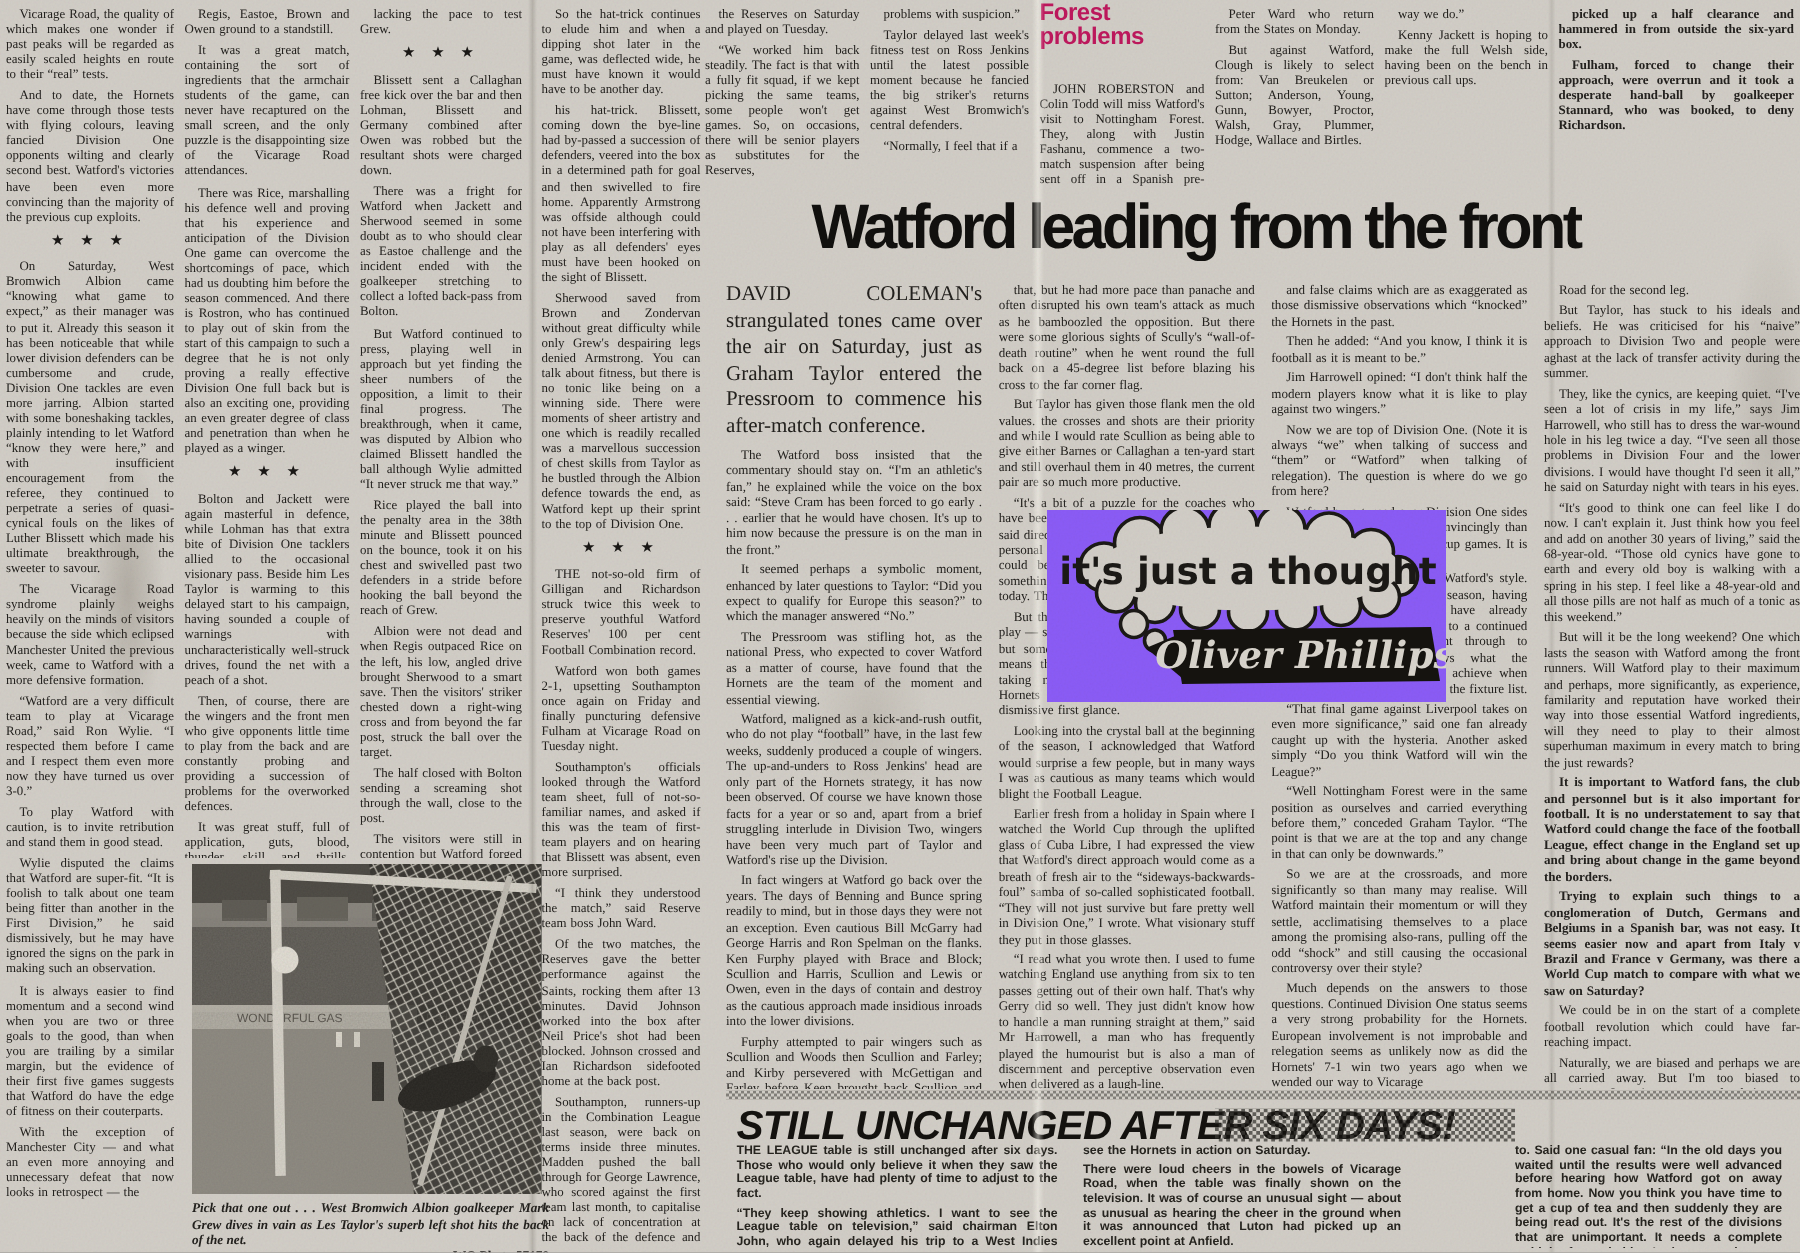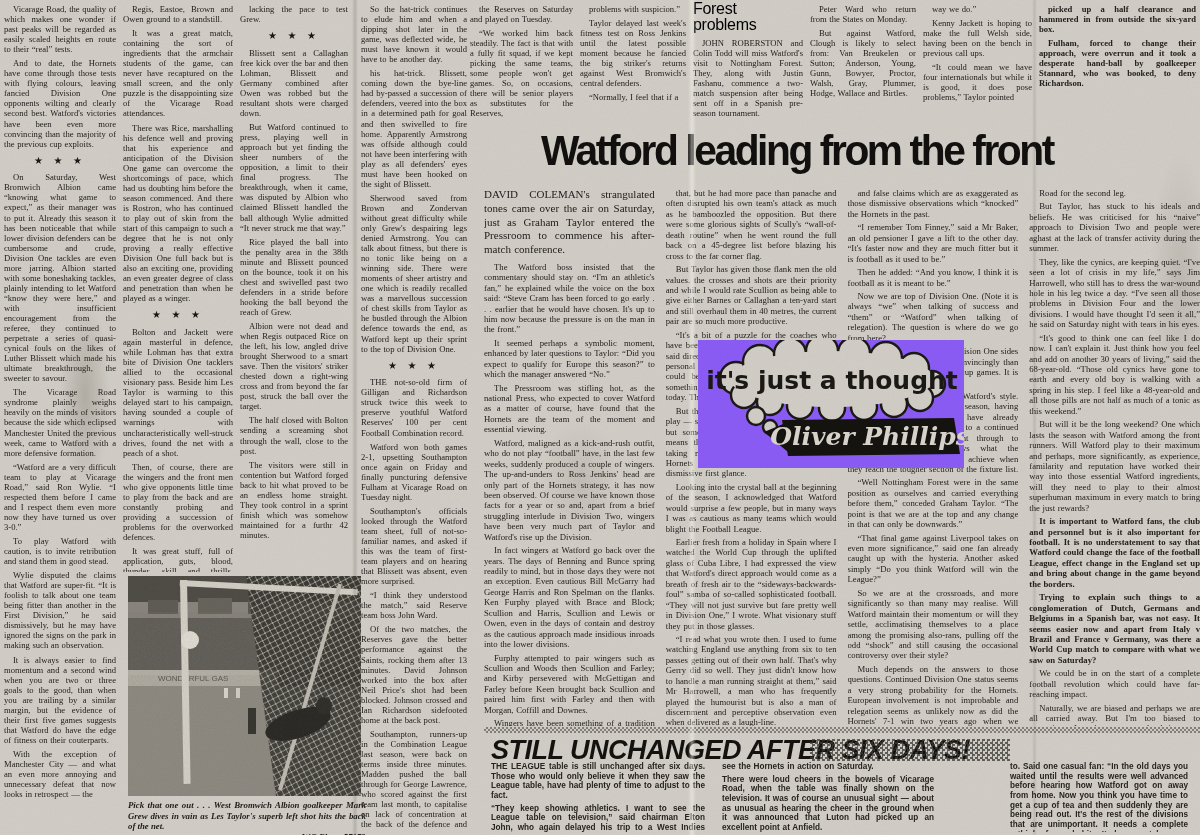--- a/index.html
+++ b/index.html
@@ -3,43 +3,43 @@
 <meta charset="utf-8">
 <style>
   html,body{margin:0;padding:0;background:#8f8d89;}
   .page{position:relative;width:1200px;height:835px;background:#d2cec7;overflow:hidden;
         font-family:"Liberation Serif",serif;color:#23211e;}
   
   .ncol{position:absolute;overflow:hidden;font-size:8.6px;line-height:1.17;text-align:justify;}
   .ncol .para{margin:0 0 4px;text-indent:9px;}
   .para{word-spacing:.5px;}
   .stars{text-align:center;font-size:10px;letter-spacing:4px;margin:6px 0;color:#191715;}
-  .subhead{font-family:"Liberation Sans",sans-serif;font-weight:normal;font-size:16px;
-           line-height:1;margin:0 0 5px;letter-spacing:-.3px;color:#000000;}
+  .subhead{font-family:"Liberation Sans",sans-serif;font-weight:bold;font-size:16px;
+           line-height:1;margin:0 0 21px;letter-spacing:-.3px;color:#be185d;}
   #colA{left:4px;top:4px;width:112px;height:827px;}
   #colB{left:123px;top:4px;width:110px;height:568px;}
   #colC{left:240px;top:4px;width:108px;height:568px;}
   #colD{left:361px;top:4px;width:106px;height:827px;}
   #colE{left:470px;top:4px;width:103px;height:120px;}
   #colF{left:580px;top:4px;width:106px;height:120px;}
   #colG{left:693px;top:1px;width:110px;height:123px;}
   #colH{left:810px;top:4px;width:106px;height:120px;}
   #colI{left:923px;top:4px;width:109px;height:120px;}
   #colJ{left:1039px;top:4px;width:157px;height:120px;font-weight:bold;}
   
   .main-headline{position:absolute;left:541px;top:127px;width:660px;height:56px;
     font-family:"Liberation Sans",sans-serif;font-weight:bold;font-size:42px;
     letter-spacing:-2.5px;color:#11100e;white-space:nowrap;
     transform:scaleX(.97);transform-origin:left top;}
   
   .main-article{position:absolute;left:484px;top:188px;width:716px;height:538px;
     display:flex;gap:11px;}
   .mcol{flex:1;overflow:hidden;font-size:8.7px;line-height:1.2;text-align:justify;}
   .mcol .para{margin:0 0 3px;text-indent:10px;}
-  .para.lead{font-size:11px;line-height:1.25;text-indent:0;margin-bottom:5px;}
+  .para.lead{font-size:14px;line-height:1.25;text-indent:0;margin-bottom:5px;}
   .para.bold{font-weight:bold;}
   
   .thought{position:absolute;left:698px;top:340px;width:266px;height:128px;background:#8b5cf6;}
   
   .photo{position:absolute;left:128px;top:576px;width:233px;height:220px;background:#777;}
   .photo svg{display:block;}
   .caption{position:absolute;left:128px;top:800px;width:238px;font-size:8.8px;line-height:1.2;
     font-style:italic;font-weight:bold;text-align:justify;}
   .caption .credit{display:block;text-align:right;font-style:normal;}
   
@@ -90,20 +90,21 @@
       <p class="para">There was Rice, marshalling his defence well and proving that his experience and anticipation of the Division One game can overcome the shortcomings of pace, which had us doubting him before the season commenced. And there is Rostron, who has continued to play out of skin from the start of this campaign to such a degree that he is not only proving a really effective Division One full back but is also an exciting one, providing an even greater degree of class and penetration than when he played as a winger.</p>
       <div class="stars">★ ★ ★</div>
       <p class="para">Bolton and Jackett were again masterful in defence, while Lohman has that extra bite of Division One tacklers allied to the occasional visionary pass. Beside him Les Taylor is warming to this delayed start to his campaign, having sounded a couple of warnings with uncharacteristically well-struck drives, found the net with a peach of a shot.</p>
       <p class="para">Then, of course, there are the wingers and the front men who give opponents little time to play from the back and are constantly probing and providing a succession of problems for the overworked defences.</p>
       <p class="para">It was great stuff, full of application, guts, blood, thunder, skill and thrills. Watford's fans left Vicarage Road on Saturday knowing that they could not realistically have asked for more.</p>
     </div>
   <div class="ncol" id="colC">
       <p class="para">lacking the pace to test Grew.</p>
       <div class="stars">★ ★ ★</div>
       <p class="para">Blissett sent a Callaghan free kick over the bar and then Lohman, Blissett and Germany combined after Owen was robbed but the resultant shots were charged down.</p>
+      <p class="para">There was a fright for Watford when Jackett and Sherwood seemed in some doubt as to who should clear as Eastoe challenge and the incident ended with the goalkeeper stretching to collect a lofted back-pass from Bolton.</p>
       <p class="para">But Watford continued to press, playing well in approach but yet finding the sheer numbers of the opposition, a limit to their final progress. The breakthrough, when it came, was disputed by Albion who claimed Blissett handled the ball although Wylie admitted “It never struck me that way.”</p>
       <p class="para">Rice played the ball into the penalty area in the 38th minute and Blissett pounced on the bounce, took it on his chest and swivelled past two defenders in a stride before hooking the ball beyond the reach of Grew.</p>
       <p class="para">Albion were not dead and when Regis outpaced Rice on the left, his low, angled drive brought Sherwood to a smart save. Then the visitors' striker chested down a right-wing cross and from beyond the far post, struck the ball over the target.</p>
       <p class="para">The half closed with Bolton sending a screaming shot through the wall, close to the post.</p>
       <p class="para">The visitors were still in contention but Watford forged back to hit what proved to be an endless home straight. They took control in a sprint finish which was somehow maintained for a furthr 42 minutes.</p>
     </div>
   <div class="ncol" id="colD">
       <p class="para">So the hat-trick continues to elude him and when a dipping shot later in the game, was deflected wide, he must have known it would have to be another day.</p>
       <p class="para">his hat-trick. Blissett, coming down the bye-line had by-passed a succession of defenders, veered into the box in a determined path for goal and then swivelled to fire home. Apparently Armstrong was offside although could not have been interfering with play as all defenders' eyes must have been hooked on the sight of Blissett.</p>
       <p class="para">Sherwood saved from Brown and Zondervan without great difficulty while only Grew's despairing legs denied Armstrong. You can talk about fitness, but there is no tonic like being on a winning side. There were moments of sheer artistry and one which is readily recalled was a marvellous succession of chest skills from Taylor as he bustled through the Albion defence towards the end, as Watford kept up their sprint to the top of Division One.</p>
@@ -129,21 +130,20 @@
       <div class="subhead">Forest problems</div>
       <p class="para">JOHN ROBERSTON and Colin Todd will miss Watford's visit to Nottingham Forest. They, along with Justin Fashanu, commence a two-match suspension after being sent off in a Spanish pre-season tournament.</p>
     </div>
   <div class="ncol" id="colH">
       <p class="para">Peter Ward who return from the States on Monday.</p>
       <p class="para">But against Watford, Clough is likely to select from: Van Breukelen or Sutton; Anderson, Young, Gunn, Bowyer, Proctor, Walsh, Gray, Plummer, Hodge, Wallace and Birtles.</p>
     </div>
   <div class="ncol" id="colI">
       <p class="para">way we do.”</p>
       <p class="para">Kenny Jackett is hoping to make the full Welsh side, having been on the bench in previous call ups.</p>
-      <p class="para">“It could mean we have four internationals but while it is good, it does pose problems,” Taylor pointed</p>
     </div>
   <div class="ncol" id="colJ">
       <p class="para">picked up a half clearance and hammered in from outside the six-yard box.</p>
       <p class="para">Fulham, forced to change their approach, were overrun and it took a desperate hand-ball by goalkeeper Stannard, who was booked, to deny Richardson.</p>
     </div>
 
   <div class="main-headline">Watford leading from the front</div>
 
   <div class="main-article">
     <div class="mcol">
@@ -160,27 +160,27 @@
         <p class="para">that, but he had more pace than panache and often disrupted his own team's attack as much as he bamboozled the opposition. But there were some glorious sights of Scully's “wall-of-death routine” when he went round the full back on a 45-degree list before blazing his cross to the far corner flag.</p>
         <p class="para">But Taylor has given those flank men the old values. the crosses and shots are their priority and while I would rate Scullion as being able to give either Barnes or Callaghan a ten-yard start and still overhaul them in 40 metres, the current pair are so much more productive.</p>
         <p class="para">“It's a bit of a puzzle for the coaches who have been working on this game for so long,” said director Jim Harrowell, expressing a purely personal view. “They didn't think their ideas could be bettered, but now they find that something from the past had value and is valid today. That must take a bit of swallowing.”</p>
         <p class="para">But the acknowledgement of Watford's wing play — so vital in last season's promotion cause but somehow overlooked by the experts — means that people are now looking up and taking notice and seeing more about the Hornets than they acknowledged in their dismissive first glance.</p>
         <p class="para">Looking into the crystal ball at the beginning of the season, I acknowledged that Watford would surprise a few people, but in many ways I was as cautious as many teams which would blight the Football League.</p>
         <p class="para">Earlier fresh from a holiday in Spain where I watched the World Cup through the uplifted glass of Cuba Libre, I had expressed the view that Watford's direct approach would come as a breath of fresh air to the “sideways-backwards-foul” samba of so-called sophisticated football. “They will not just survive but fare pretty well in Division One,” I wrote. What visionary stuff they put in those glasses.</p>
         <p class="para">“I read what you wrote then. I used to fume watching England use anything from six to ten passes getting out of their own half. That's why Gerry did so well. They just didn't know how to handle a man running straight at them,” said Mr Harrowell, a man who has frequently played the humourist but is also a man of discernment and perceptive observation even when delivered as a laugh-line.</p>
       </div>
     <div class="mcol">
         <p class="para">and false claims which are as exaggerated as those dismissive observations which “knocked” the Hornets in the past.</p>
-        <p class="para">“I remember Tom Finney,” said a Mr Baker, an old pensioner I gave a lift to the other day. “It's faster now and they are much fitter but it is football as it used to be.”</p>
         <p class="para">Then he added: “And you know, I think it is football as it is meant to be.”</p>
+        <p class="para">Jim Harrowell opined: “I don't think half the modern players know what it is like to play against two wingers.”</p>
         <p class="para">Now we are top of Division One. (Note it is always “we” when talking of success and “them” or “Watford” when talking of relegation). The question is where do we go from here?</p>
         <p class="para">Watford have turned over Division One sides with more aplomb and more convincingly than in the majority of the previous cup games. It is almost as if Division One</p>
         <p class="para">teams are custom made for Watford's style. Suddenly, five games into the season, having evaluated that which they have already achieved, the fixture list points to a continued run among the leaders, right through to November. And who knows what the experience and confidence will achieve when they reach the tougher section of the fixture list.</p>
+        <p class="para">“That final game against Liverpool takes on even more significance,” said one fan already caught up with the hysteria. Another asked simply “Do you think Watford will win the League?”</p>
         <p class="para">“Well Nottingham Forest were in the same position as ourselves and carried everything before them,” conceded Graham Taylor. “The point is that we are at the top and any change in that can only be downwards.”</p>
-        <p class="para">“That final game against Liverpool takes on even more significance,” said one fan already caught up with the hysteria. Another asked simply “Do you think Watford will win the League?”</p>
         <p class="para">So we are at the crossroads, and more significantly so than many may realise. Will Watford maintain their momentum or will they settle, acclimatising themselves to a place among the promising also-rans, pulling off the odd “shock” and still causing the occasional controversy over their style?</p>
         <p class="para">Much depends on the answers to those questions. Continued Division One status seems a very strong probability for the Hornets. European involvement is not improbable and relegation seems as unlikely now as did the Hornets' 7-1 win two years ago when we wended our way to Vicarage</p>
       </div>
     <div class="mcol">
         <p class="para">Road for the second leg.</p>
         <p class="para">But Taylor, has stuck to his ideals and beliefs. He was criticised for his “naive” approach to Division Two and people were aghast at the lack of transfer activity during the summer.</p>
         <p class="para">They, like the cynics, are keeping quiet. “I've seen a lot of crisis in my life,” says Jim Harrowell, who still has to dress the war-wound hole in his leg twice a day. “I've seen all those problems in Division Four and the lower divisions. I would have thought I'd seen it all,” he said on Saturday night with tears in his eyes.</p>
         <p class="para">“It's good to think one can feel like I do now. I can't explain it. Just think how you feel and add on another 30 years of living,” said the 68-year-old. “Those old cynics have gone to earth and every old boy is walking with a spring in his step. I feel like a 48-year-old and all those pills are not half as much of a tonic as this weekend.”</p>
         <p class="para">But will it be the long weekend? One which lasts the season with Watford among the front runners. Will Watford play to their maximum and perhaps, more significantly, as experience, familarity and reputation have worked their way into those essential Watford ingredients, will they need to play to their almost superhuman maximum in every match to bring the just rewards?</p>
         <p class="para bold">It is important to Watford fans, the club and personnel but is it also important for football. It is no understatement to say that Watford could change the face of the football League, effect change in the England set up and bring about change in the game beyond the borders.</p>

